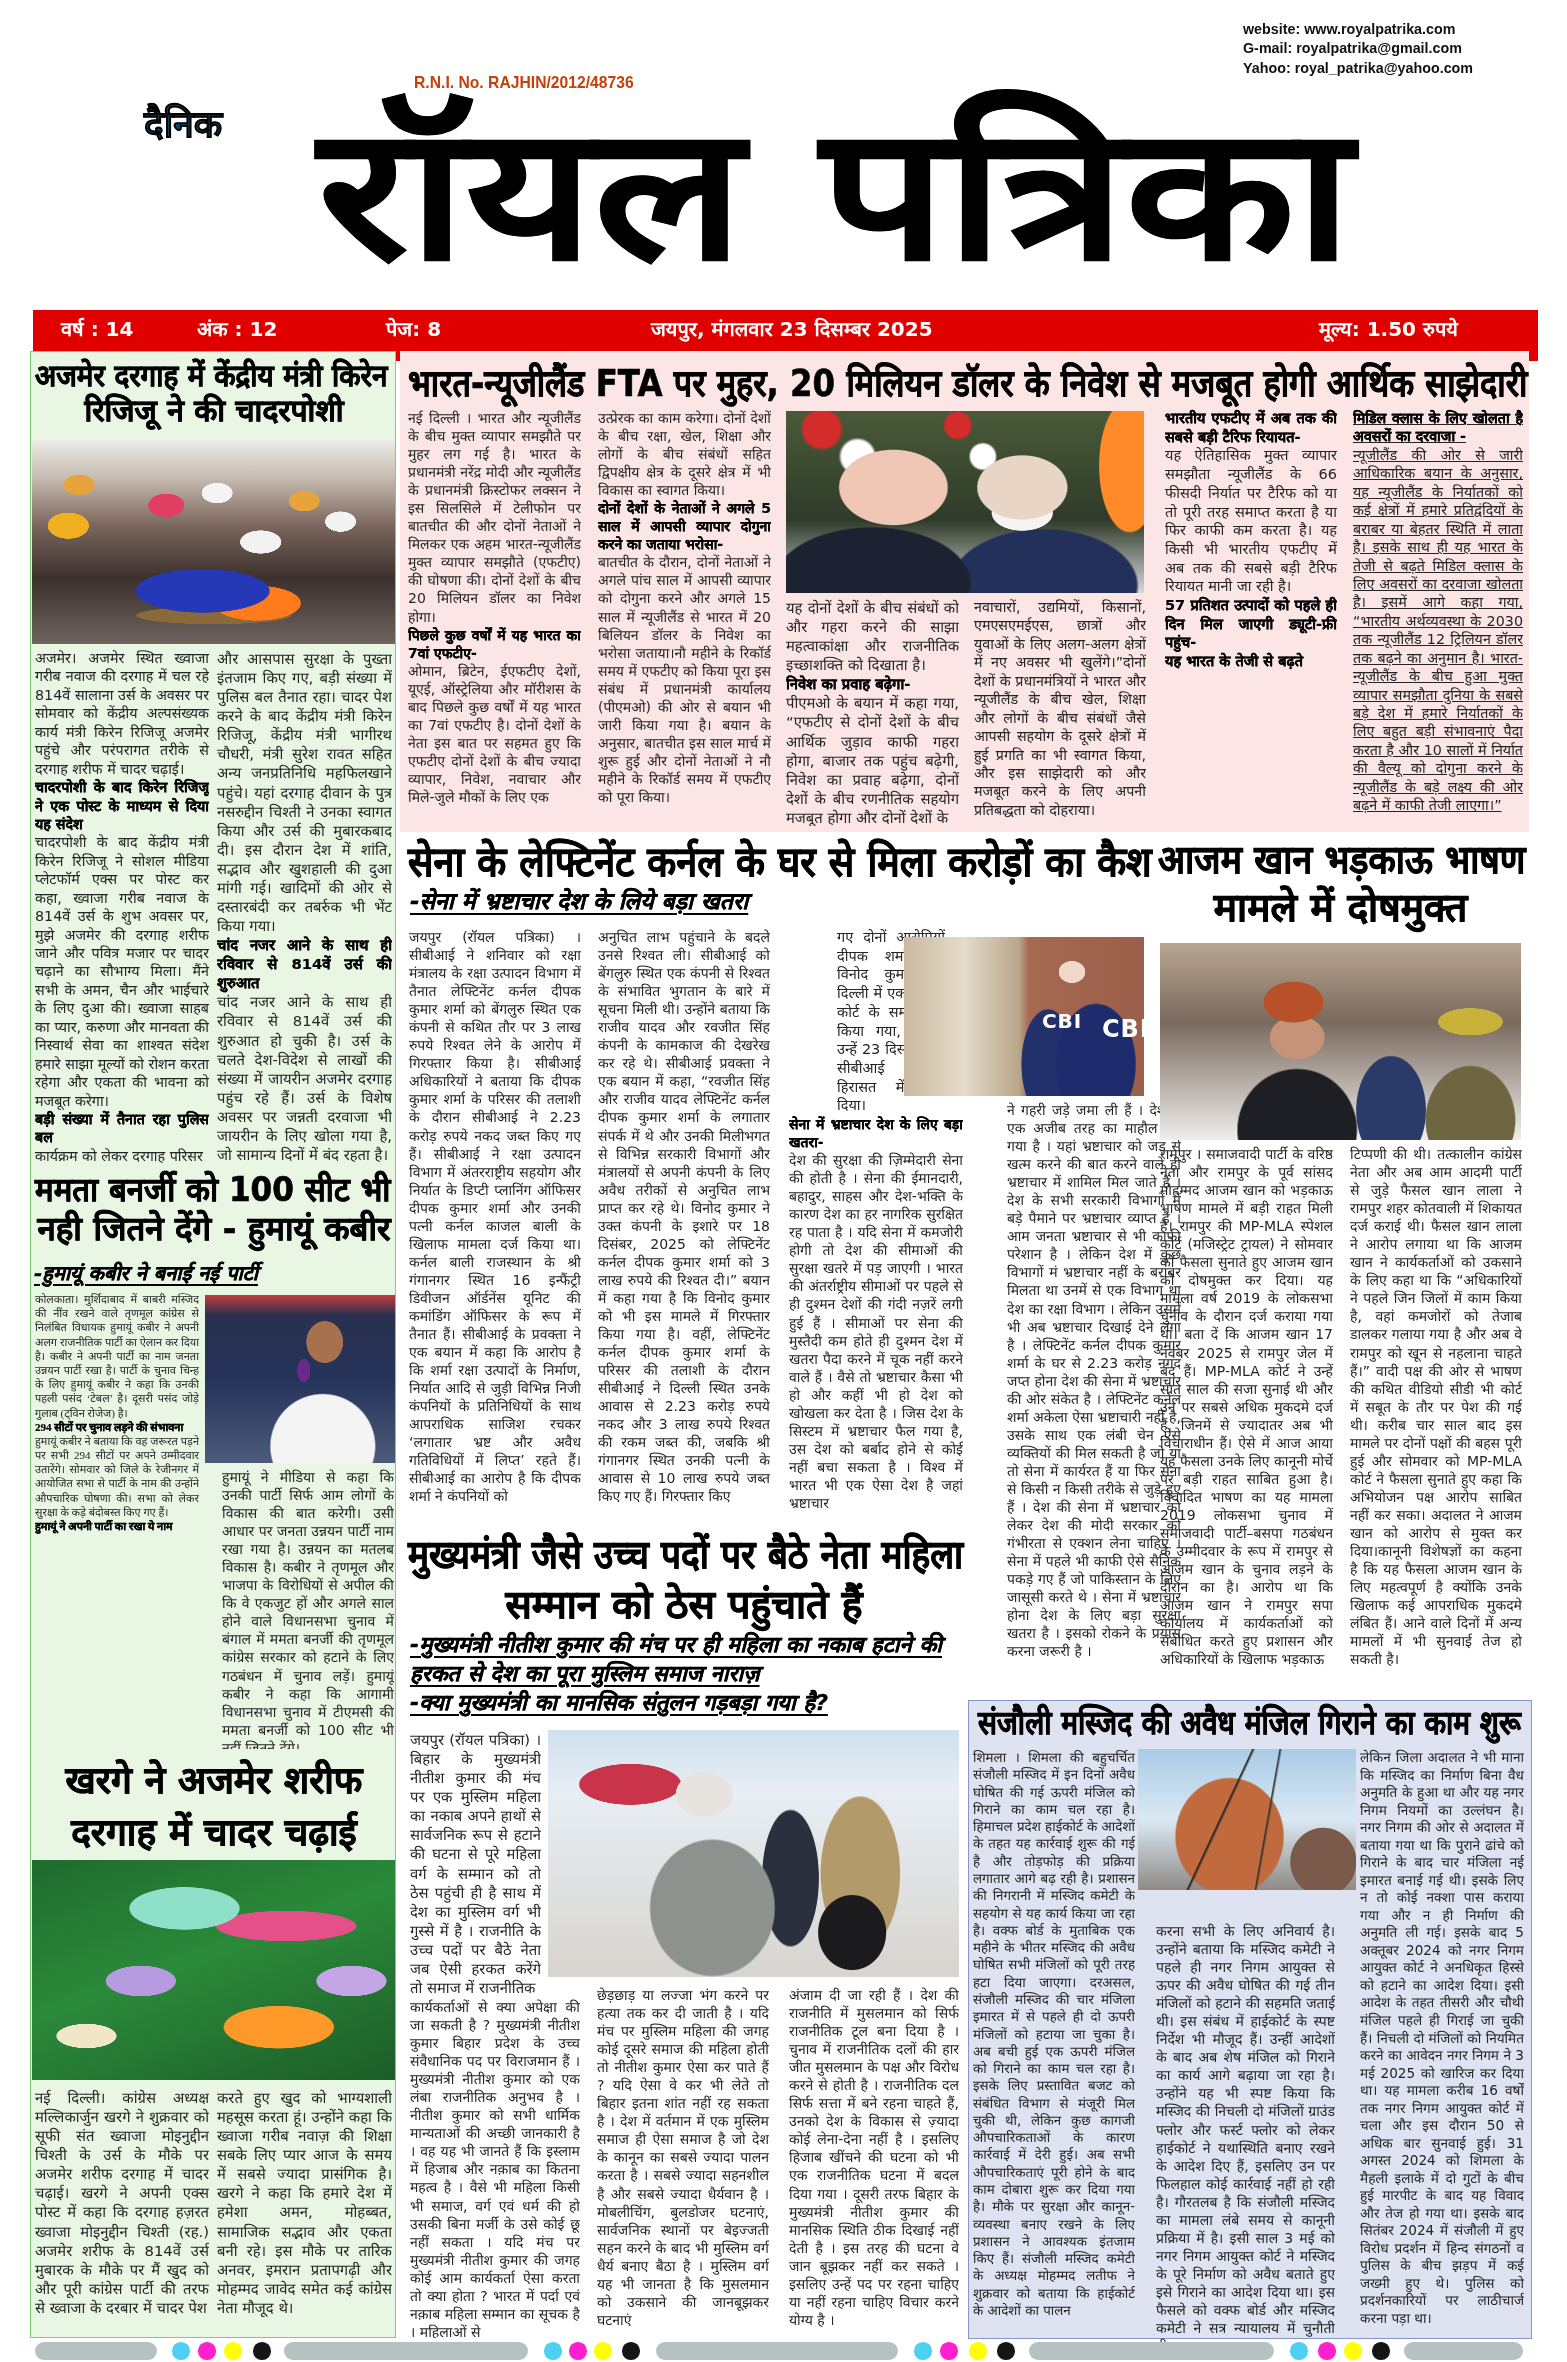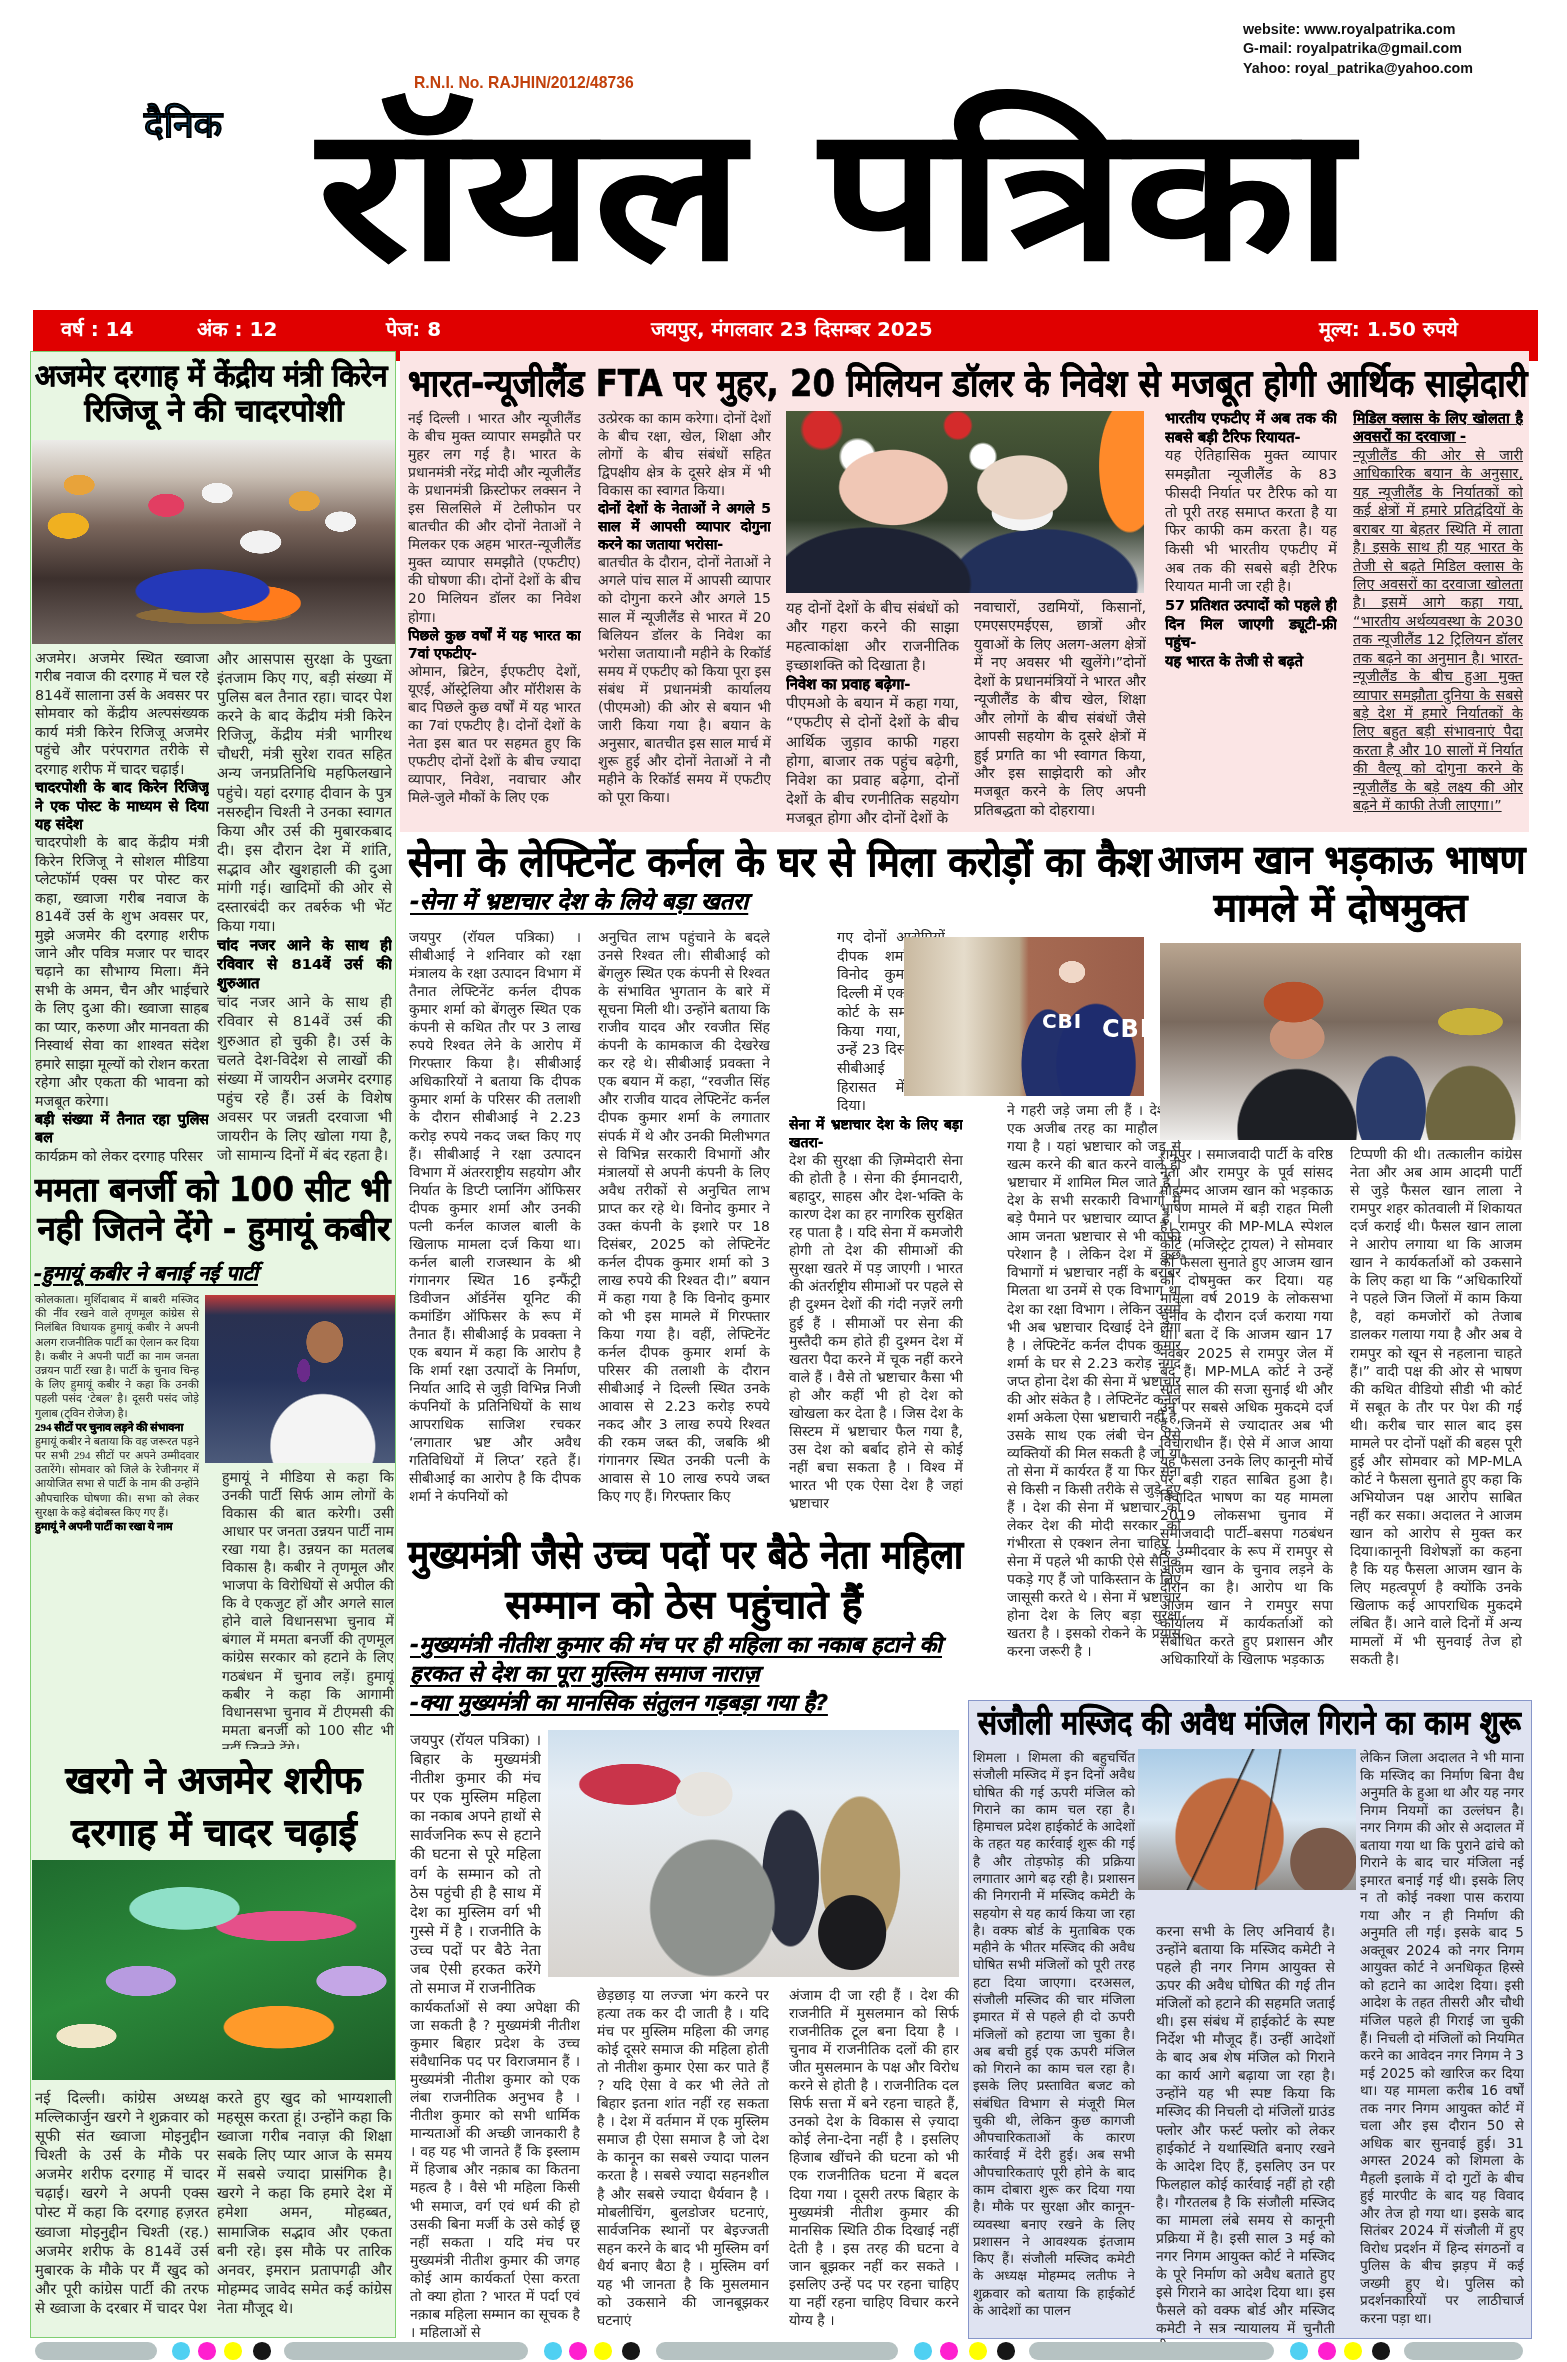--- a/index.html
+++ b/index.html
@@ -264,21 +264,21 @@
     <div class="col" id="fta-c2">
         <p class="para">यह दोनों देशों के बीच संबंधों को और गहरा करने की साझा महत्वाकांक्षा और राजनीतिक इच्छाशक्ति को दिखाता है।</p>
         <p class="sub">निवेश का प्रवाह बढ़ेगा-</p>
         <p class="para">पीएमओ के बयान में कहा गया, “एफटीए से दोनों देशों के बीच आर्थिक जुड़ाव काफी गहरा होगा, बाजार तक पहुंच बढ़ेगी, निवेश का प्रवाह बढ़ेगा, दोनों देशों के बीच रणनीतिक सहयोग मजबूत होगा और दोनों देशों के</p>
       </div>
     <div class="col" id="fta-c3" style="font-size: 14.3px;">
         <p class="para">नवाचारों, उद्यमियों, किसानों, एमएसएमईएस, छात्रों और युवाओं के लिए अलग-अलग क्षेत्रों में नए अवसर भी खुलेंगे।”दोनों देशों के प्रधानमंत्रियों ने भारत और न्यूजीलैंड के बीच खेल, शिक्षा और लोगों के बीच संबंधों जैसे आपसी सहयोग के दूसरे क्षेत्रों में हुई प्रगति का भी स्वागत किया, और इस साझेदारी को और मजबूत करने के लिए अपनी प्रतिबद्धता को दोहराया।</p>
       </div>
     <div class="col" id="fta-c4" style="font-size: 14.5px;">
         <p class="sub">भारतीय एफटीए में अब तक की सबसे बड़ी टैरिफ रियायत-</p>
-        <p class="para">यह ऐतिहासिक मुक्त व्यापार समझौता न्यूजीलैंड के 83 फीसदी निर्यात पर टैरिफ को या तो पूरी तरह समाप्त करता है या फिर काफी कम करता है। यह किसी भी भारतीय एफटीए में अब तक की सबसे बड़ी टैरिफ रियायत मानी जा रही है।</p>
+        <p class="para">यह ऐतिहासिक मुक्त व्यापार समझौता न्यूजीलैंड के 66 फीसदी निर्यात पर टैरिफ को या तो पूरी तरह समाप्त करता है या फिर काफी कम करता है। यह किसी भी भारतीय एफटीए में अब तक की सबसे बड़ी टैरिफ रियायत मानी जा रही है।</p>
         <p class="sub">57 प्रतिशत उत्पादों को पहले ही दिन मिल जाएगी ड्यूटी-फ्री पहुंच-</p>
         <p class="sub">यह भारत के तेजी से बढ़ते</p>
       </div>
     <div class="col" id="fta-c5" style="font-size: 14.3px; text-decoration: underline;">
         <p class="sub">मिडिल क्लास के लिए खोलता है अवसरों का दरवाजा -</p>
         <p class="para">न्यूजीलैंड की ओर से जारी आधिकारिक बयान के अनुसार, यह न्यूजीलैंड के निर्यातकों को कई क्षेत्रों में हमारे प्रतिद्वंदियों के बराबर या बेहतर स्थिति में लाता है। इसके साथ ही यह भारत के तेजी से बढ़ते मिडिल क्लास के लिए अवसरों का दरवाजा खोलता है। इसमें आगे कहा गया, “भारतीय अर्थव्यवस्था के 2030 तक न्यूजीलैंड 12 ट्रिलियन डॉलर तक बढ़ने का अनुमान है। भारत-न्यूजीलैंड के बीच हुआ मुक्त व्यापार समझौता दुनिया के सबसे बड़े देश में हमारे निर्यातकों के लिए बहुत बड़ी संभावनाएं पैदा करता है और 10 सालों में निर्यात की वैल्यू को दोगुना करने के न्यूजीलैंड के बड़े लक्ष्य की ओर बढ़ने में काफी तेजी लाएगा।”</p>
       </div>
   </article>
 
   <article>

